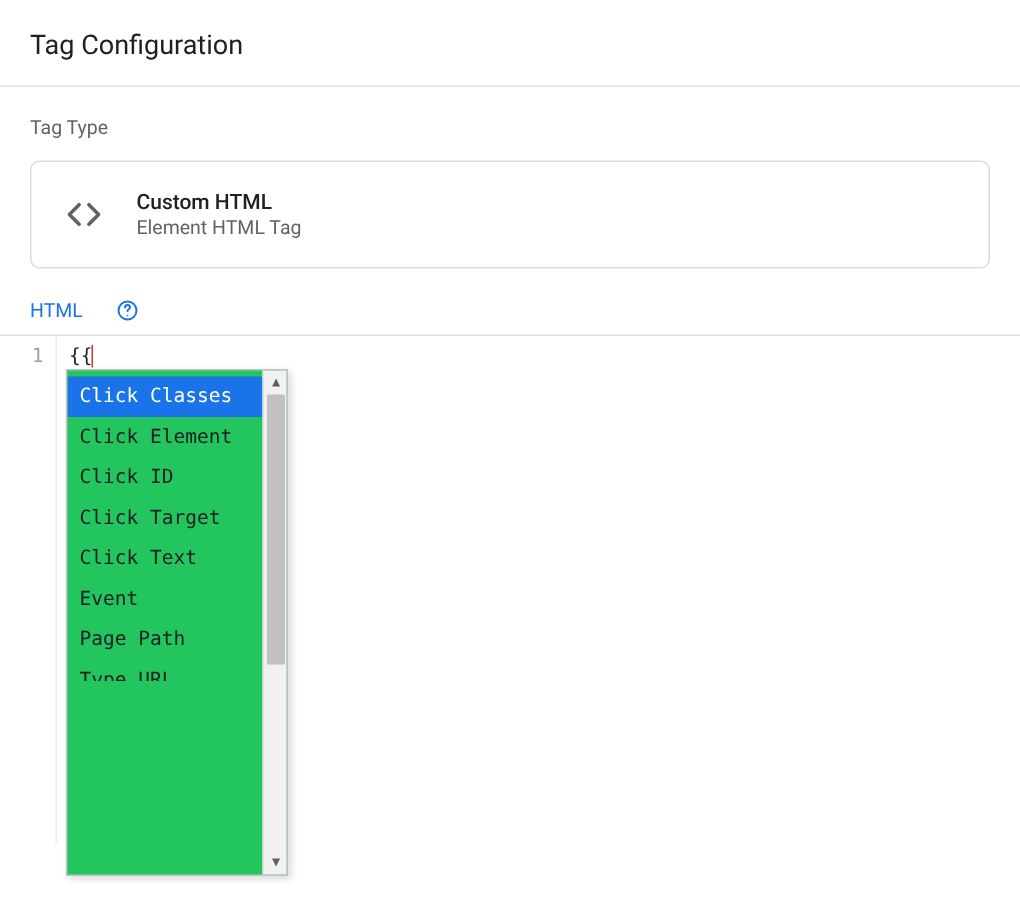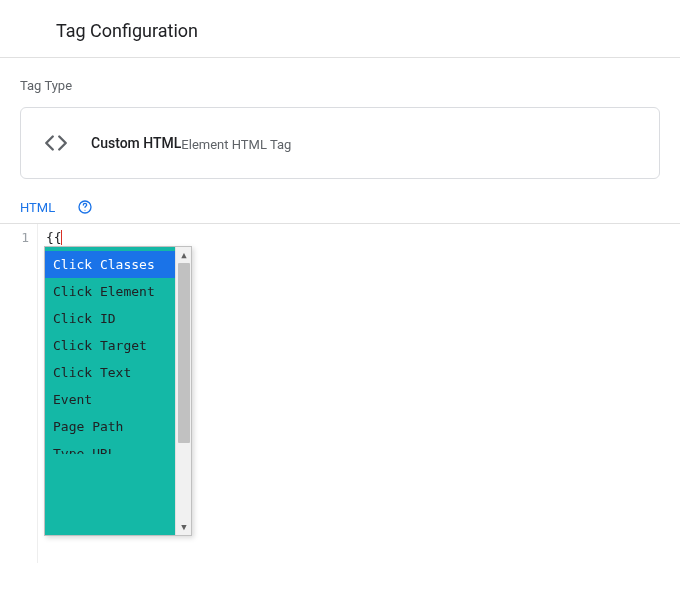--- a/index.html
+++ b/index.html
@@ -10,21 +10,20 @@
     body {
       font-family: 'Google Sans', Roboto, Arial, sans-serif;
       background: #fff;
       color: #202124;
       width: 680px;
       height: 606px;
       overflow: hidden;
     }
     .header {
       padding: 20px 20px 16px 20px;
-      margin-left: 36px;
     }
     .header-title {
       font-size: 18px;
       font-weight: 400;
       color: #202124;
     }
     .divider {
       border: none;
       border-top: 1px solid #e0e0e0;
     }
@@ -52,21 +51,21 @@
       align-items: center;
       justify-content: center;
       color: #5f6368;
     }
     .tag-card-icon svg {
       width: 26px;
       height: 26px;
     }
     .tag-card-text {
       display: flex;
-      flex-direction: row;
+      flex-direction: column;
     }
     .tag-card-title {
       font-size: 14px;
       font-weight: 500;
       color: #202124;
     }
     .tag-card-subtitle {
       font-size: 13px;
       color: #5f6368;
       margin-top: 2px;
@@ -128,22 +127,22 @@
       height: 15px;
       background: #d93025;
       vertical-align: text-bottom;
       margin-left: -1px;
     }
     .autocomplete {
       position: absolute;
       top: 22px;
       left: 6px;
       width: 148px;
-      height: 290px;
-      background: #14b8a6;
+      height: 338px;
+      background: #22c55e;
       border: 1px solid #c0c0c0;
       box-shadow: 2px 2px 5px rgba(0,0,0,0.15);
       display: flex;
     }
     .autocomplete-list {
       flex: 1;
       overflow: hidden;
       padding: 4px 0;
     }
     .autocomplete-item {

